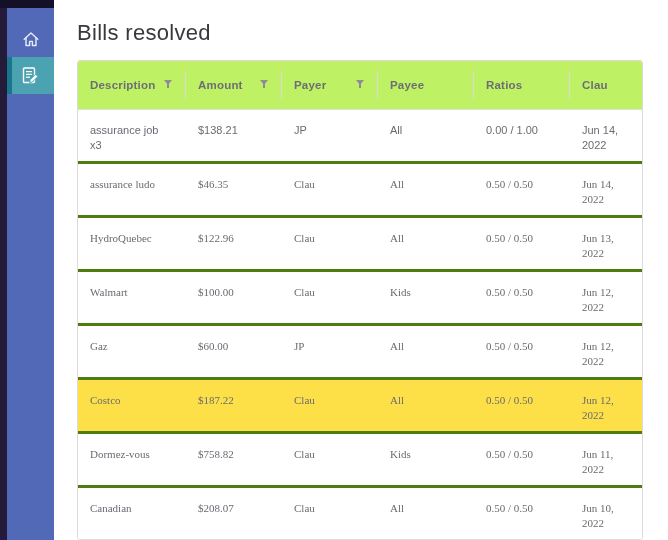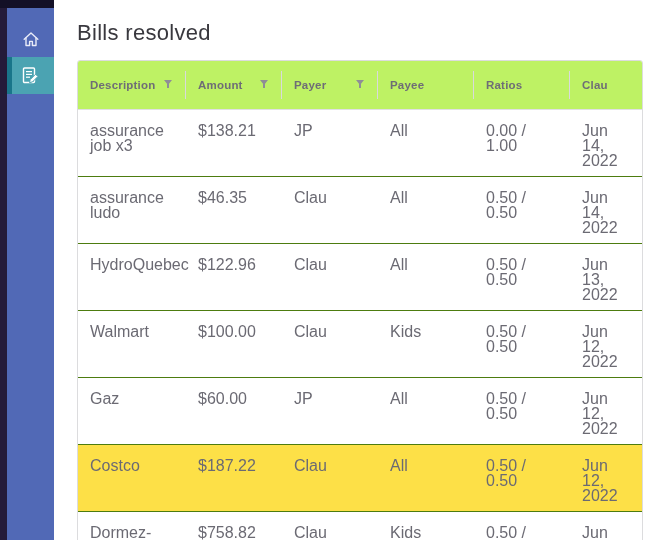--- a/index.html
+++ b/index.html
@@ -38,24 +38,24 @@
 
   thead th { height:48px; background:#bef264; font-size:11.5px; font-weight:600;
              color:#6e6d76; text-align:left; padding:0 13px 0 12px;
              position:relative; cursor:pointer; letter-spacing:.2px;
              border-bottom:1px solid #e0e0e2; }
   thead th:not(:last-child)::after { content:""; position:absolute; right:0; top:10px;
              width:1px; height:28px; background:#d9d9dc; }
   .th-inner { display:flex; align-items:center; justify-content:space-between; }
   .funnel { flex:0 0 auto; margin-left:4px; }
 
-  tbody td { font-size:16px; color:#6b6a73; padding:13px 12px 8px;
+  tbody td { font-size:11px; color:#6b6a73; padding:13px 12px 8px;
              vertical-align:top; line-height:15px; height:51px;margin-top:8px; }
   tbody tr { background:#ffffff; cursor:pointer; }
-  tbody tr + tr td { border-top:1px solid #4d7c0f; }
+  tbody tr + tr td { border-top:3px solid #4d7c0f;font-family:Liberation Serif, serif; }
   tbody tr.highlighted { background:#fde047; }
   .desc-text { display:inline-block; width:78px; }
 </style>
 </head>
 <body>
 
 <div class="sidebar">
   <div class="rail"></div>
   <div class="menu">
     <div class="menu-item">

